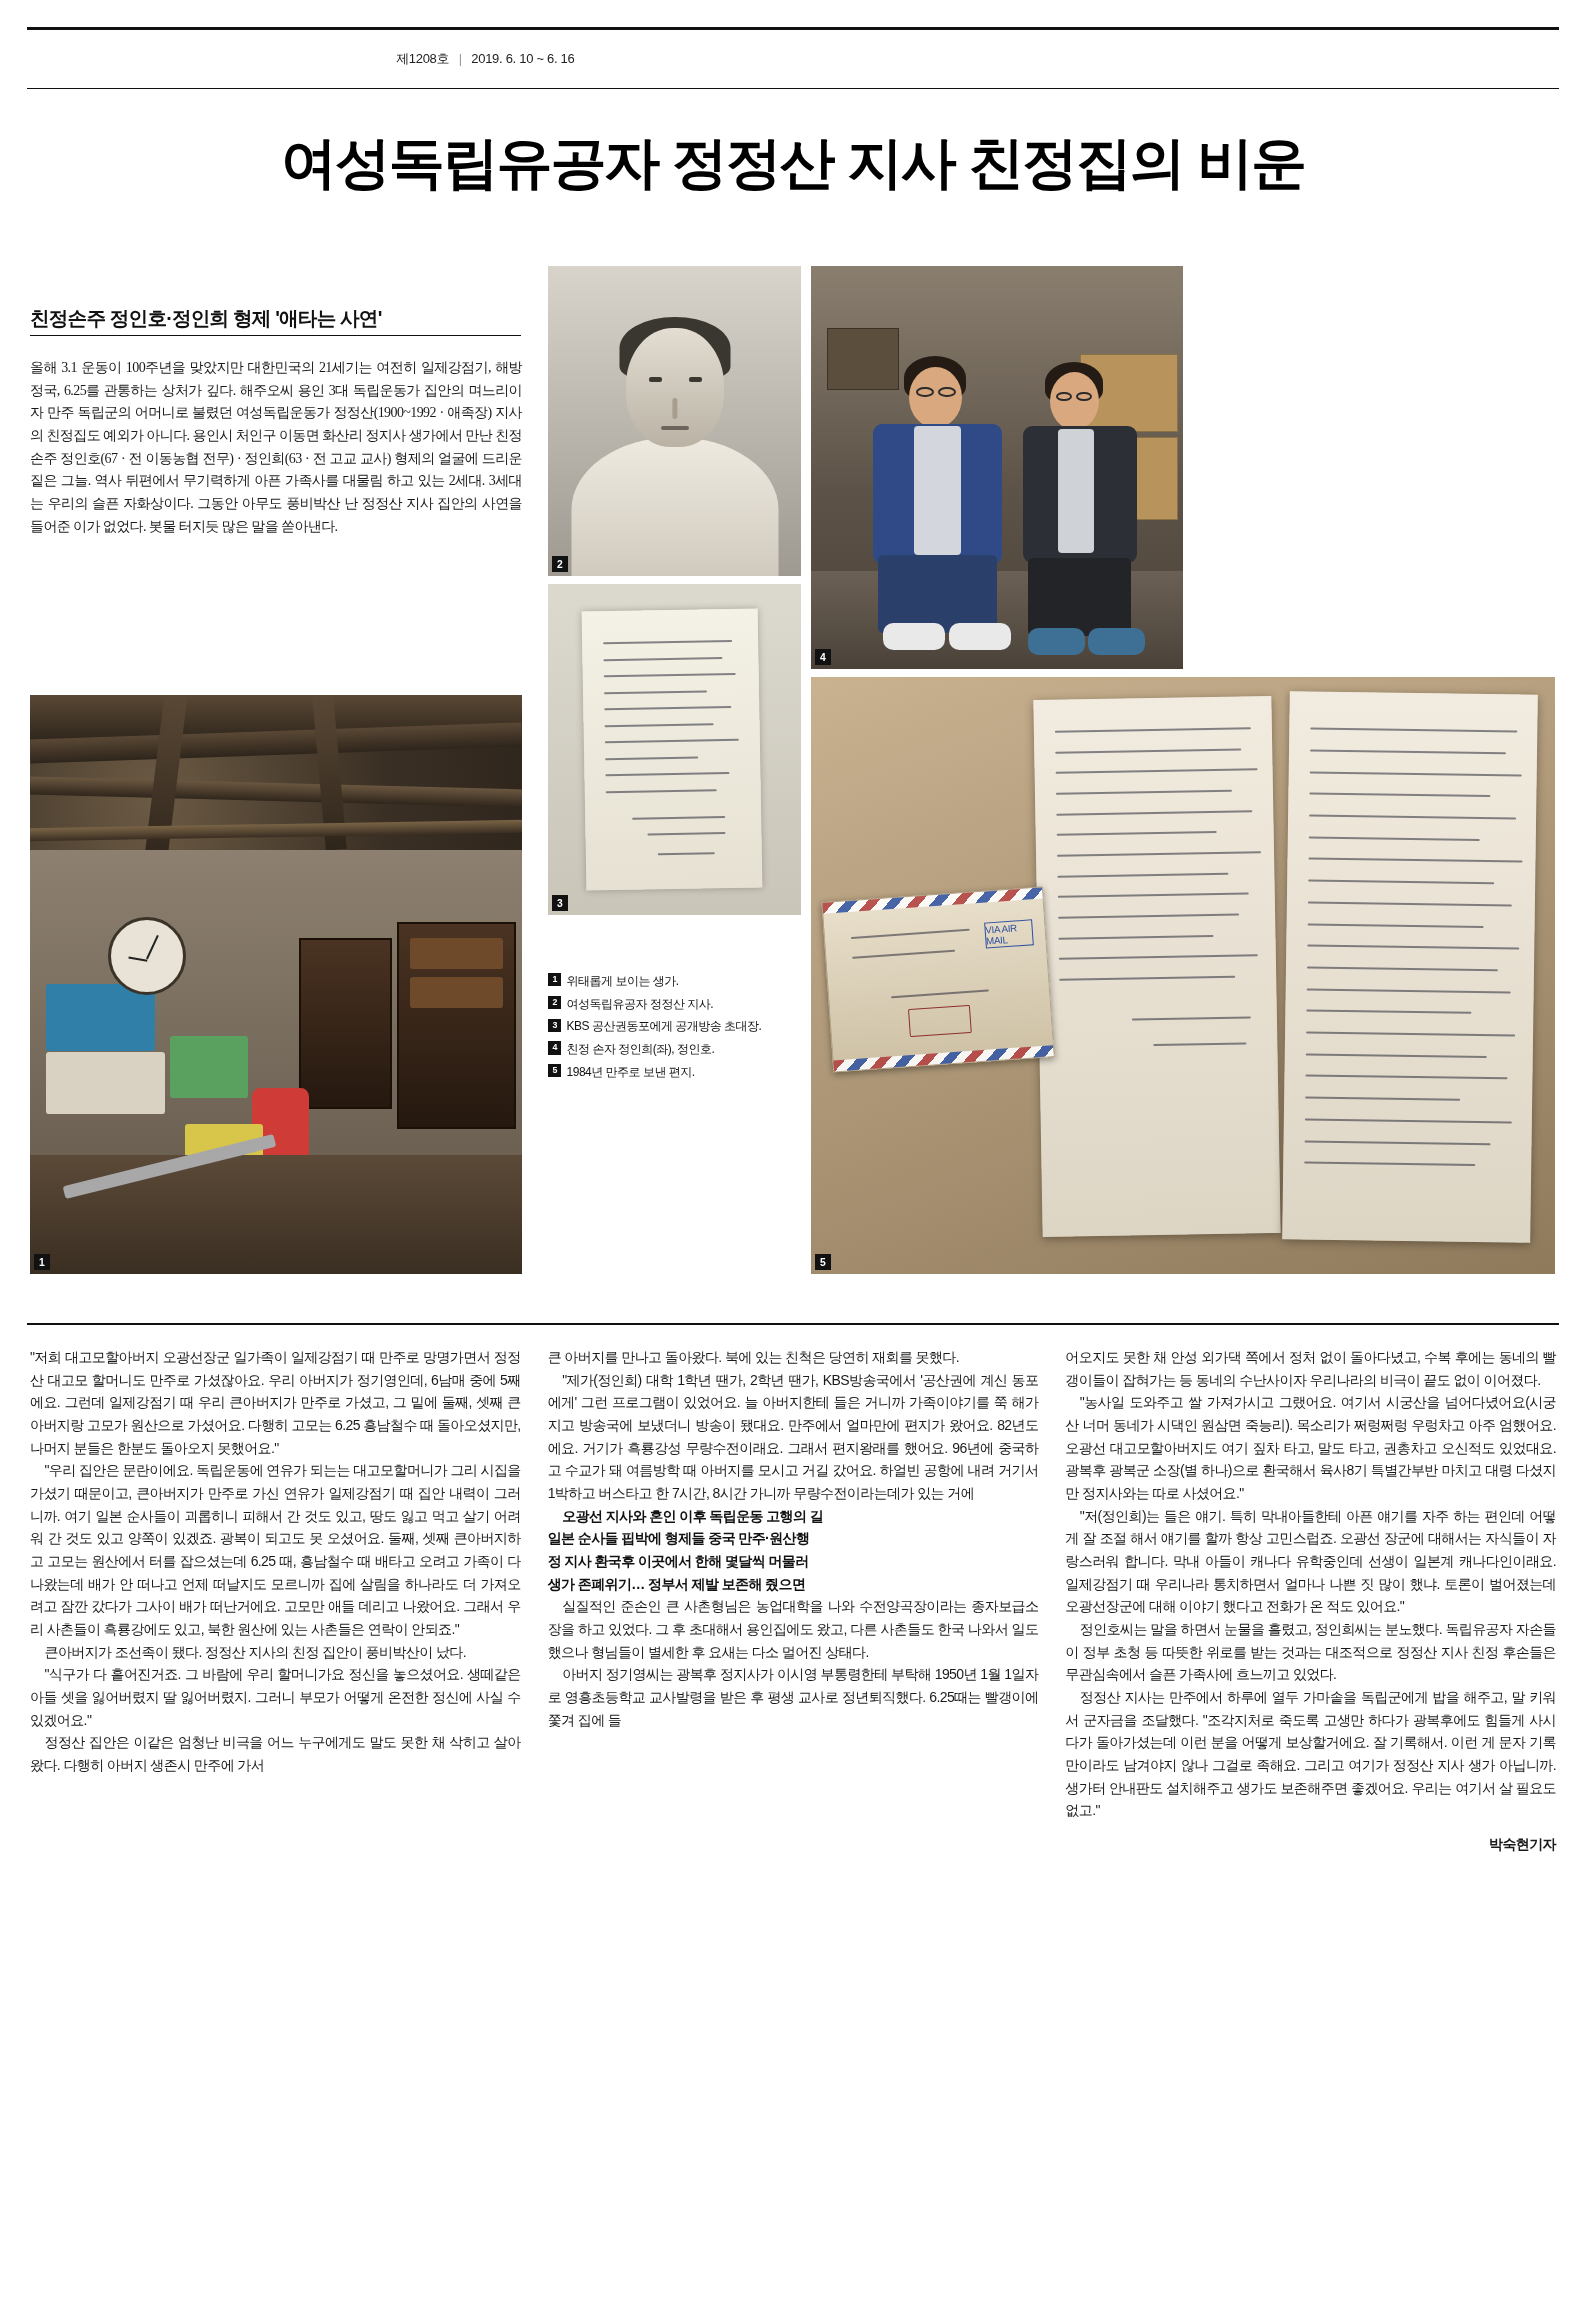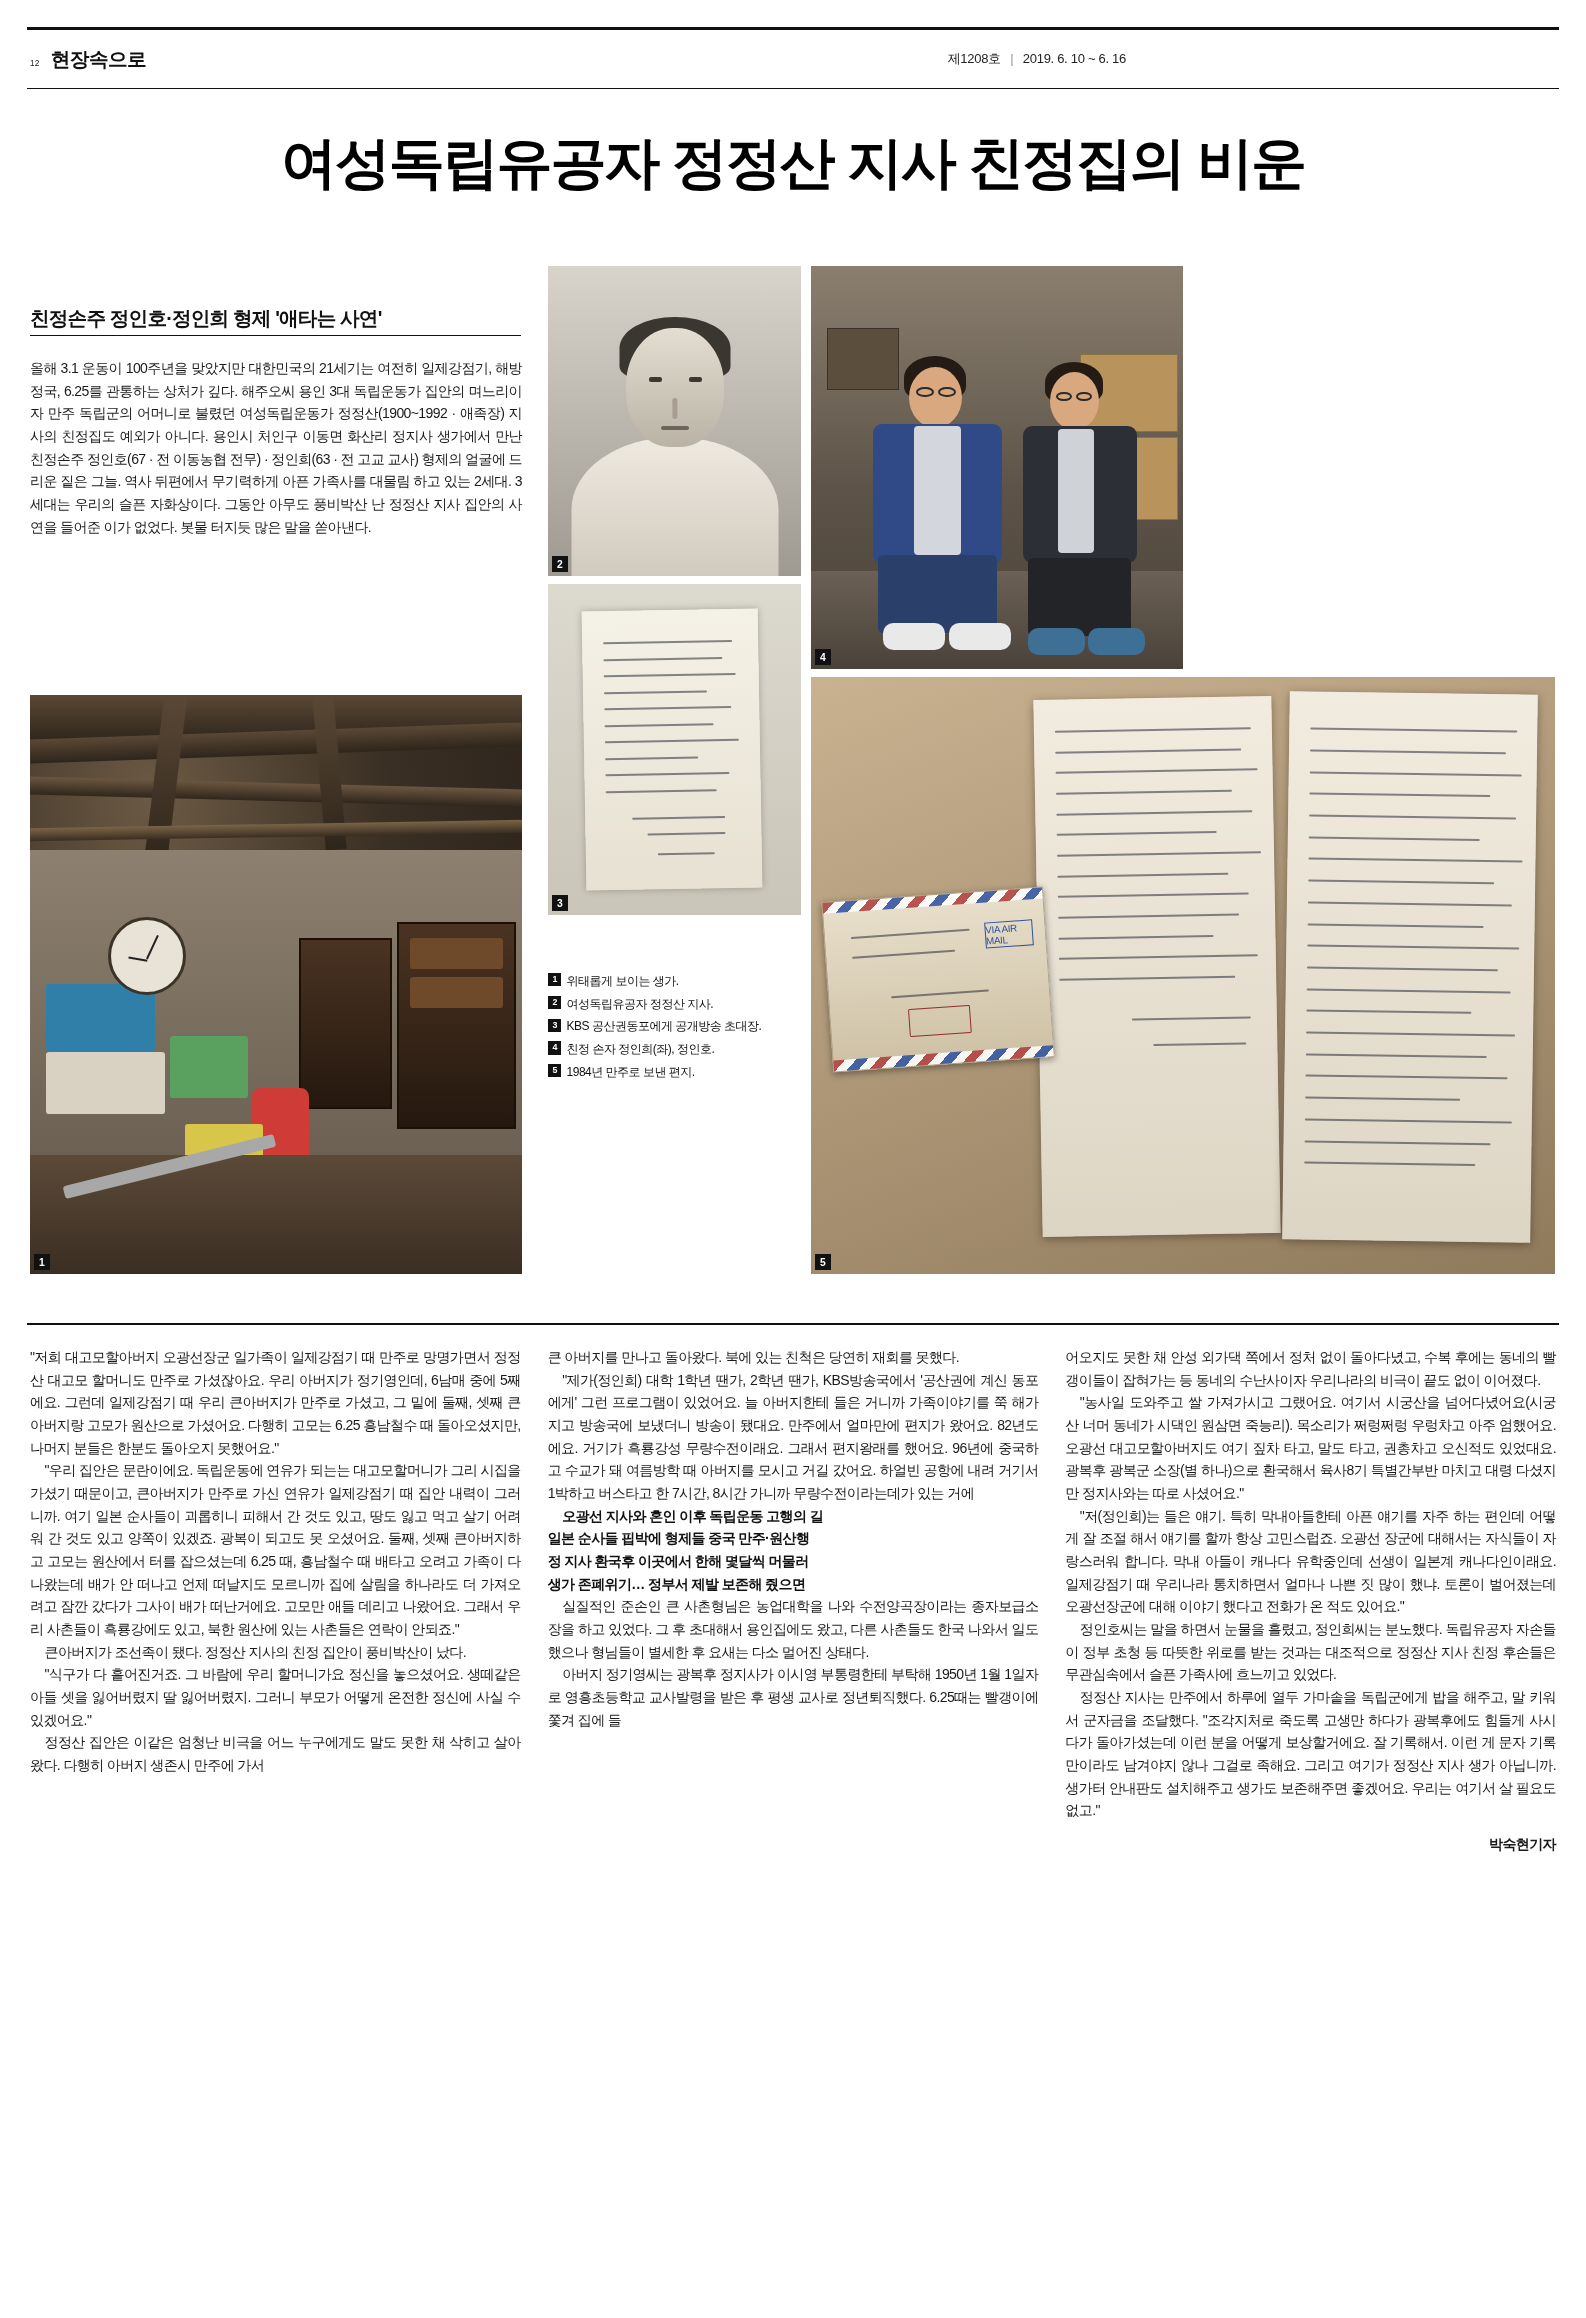--- a/index.html
+++ b/index.html
@@ -123,20 +123,21 @@
   }
   .lead-body {
     position: absolute;
     top: 357px; left: 30px;
     width: 492px;
     font-size: 14px;
     line-height: 1.62;
     letter-spacing: -0.6px;
     text-align: justify;
     color: #1a1a1a;
+    font-family: Liberation Serif, serif;
   }
 
   
   .photo {
     position: absolute;
     overflow: hidden;
     background: #b9b9b9;
   }
   .photo .cap-num {
     position: absolute;
@@ -312,24 +313,20 @@
     letter-spacing: -0.6px;
     font-family: Liberation Mono, monospace;
   }
 </style>
 </head>
 <body>
 
 <div class="page">
 
   <div class="masthead">
-    <div class="mh-left">
-      <span>12</span>
-      <span class="mh-section">현장속으로</span>
-    </div>
     <div class="mh-right">
       <span>제1208호</span>
       <span class="sep">|</span>
       <span>2019. 6. 10 ~ 6. 16</span>
     </div>
   </div>
 
   <div class="headline">여성독립유공자 정정산 지사 친정집의 비운</div>
 
   <div class="lead-title">친정손주 정인호·정인희 형제 '애타는 사연'</div>

